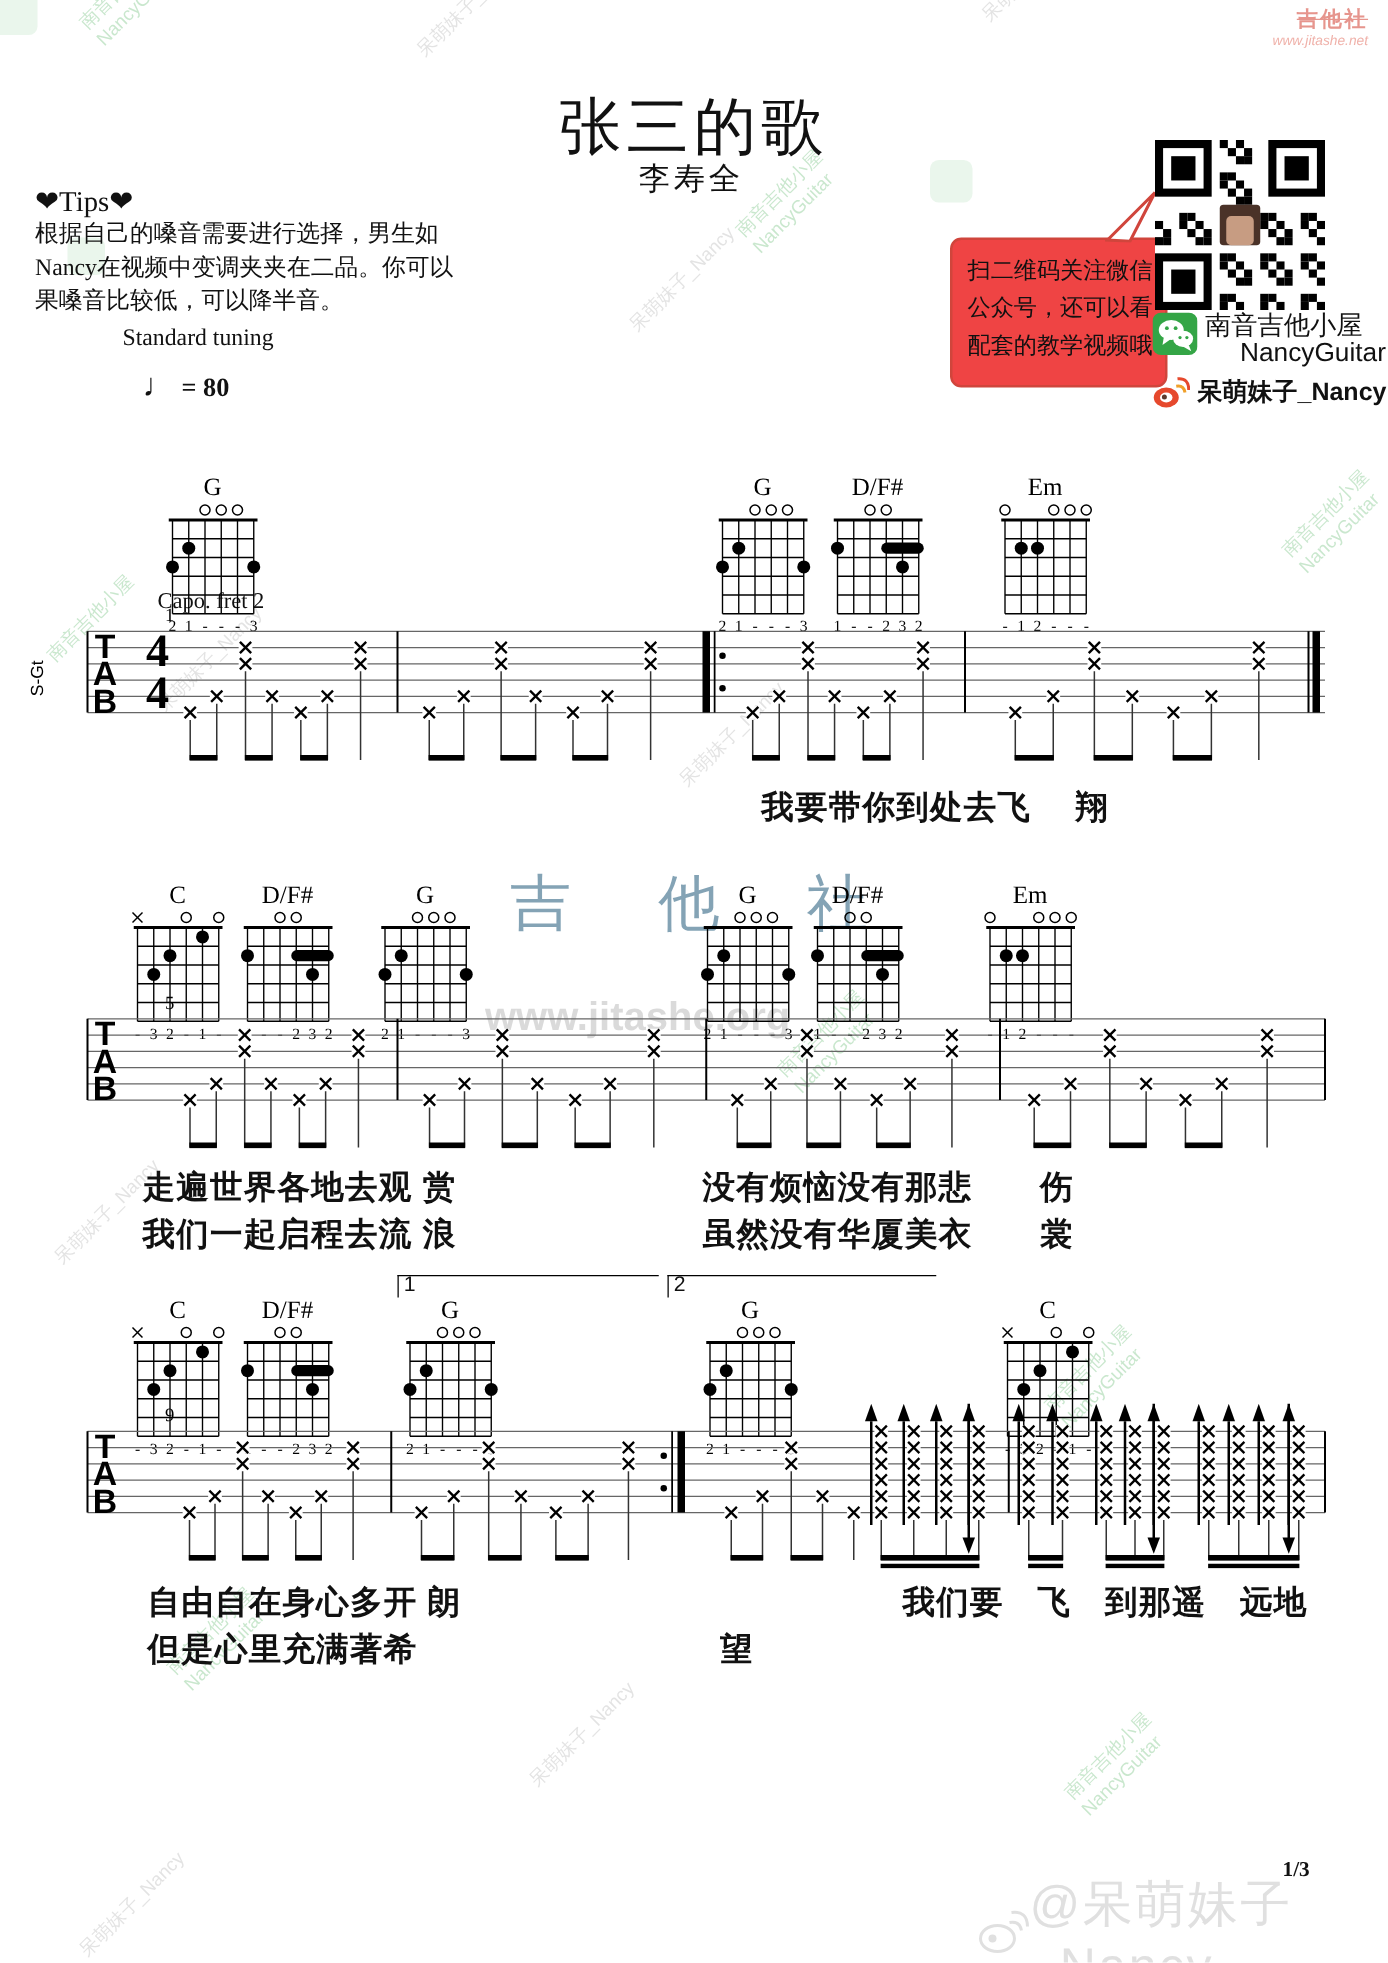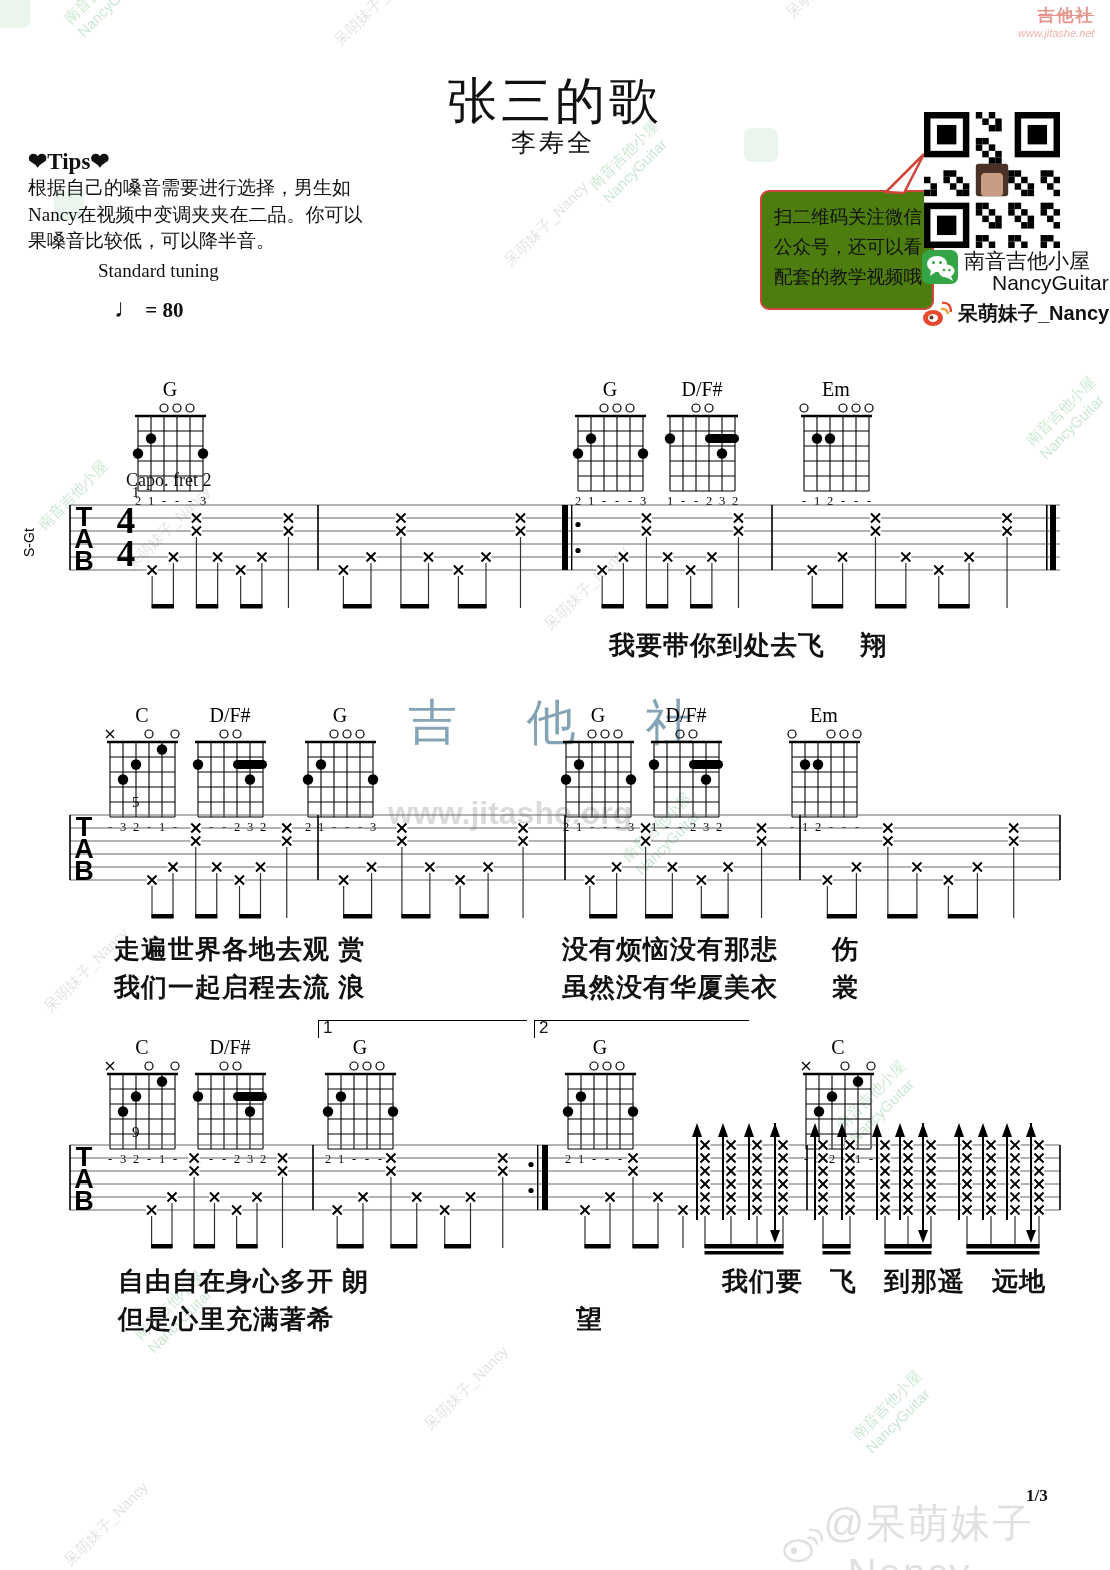--- a/index.html
+++ b/index.html
@@ -8,27 +8,27 @@
   .wm{position:absolute;transform:rotate(-45deg);transform-origin:left top;
       font-family:"Liberation Sans",sans-serif;font-size:15px;line-height:19px;
       pointer-events:none;white-space:nowrap;z-index:0;}
   .wm-sq{position:absolute;border-radius:7px;background:#bfe3c4;opacity:.32;z-index:0;}
   .content{position:absolute;inset:0;z-index:1;}
   .page-title{position:absolute;left:330px;top:68px;width:450px;text-align:center;
       font-size:50px;letter-spacing:4px;}
   .page-artist{position:absolute;left:328px;top:126px;width:450px;text-align:center;
       font-size:25px;letter-spacing:3px;}
   .tips{position:absolute;left:28px;top:148px;width:340px;}
-  .tips-h{font-size:23px;font-weight:bold;}
+  .tips-h{font-size:23px;font-weight:normal;}
   .tips-l{font-size:19px;line-height:26.5px;white-space:nowrap;}
   .tuning{position:absolute;left:98px;top:260px;font-size:19px;}
   .tempo{position:absolute;left:114px;top:294px;font-size:21px;font-weight:bold;}
   .tempo .note{font-size:26px;font-weight:normal;}
   .bubble{position:absolute;left:760px;top:190px;width:150px;height:100px;
-      border:2.5px solid #d0453c;border-radius:9px;padding:10px 8px 6px 12px;background:#4d7c0f;}
+      border:2.5px solid #d0453c;border-radius:9px;padding:10px 8px 6px 12px;background:#ef4444;}
   .bubble-l{font-size:18.5px;line-height:30px;white-space:nowrap;}
   .pointer{position:absolute;left:884px;top:152px;}
   .qr{position:absolute;left:924px;top:112px;}
   .social{position:absolute;left:922px;top:250px;font-family:"Liberation Sans",sans-serif;}
   .wechat-row{display:flex;align-items:flex-start;}
   .wechat-names{margin-left:6px;font-size:21px;line-height:22px;}
   .wechat-id{padding-left:28px;}
   .weibo-row{display:flex;align-items:center;margin-top:6px;}
   .weibo-name{margin-left:6px;font-size:20px;font-weight:bold;}
   .capo{position:absolute;left:126px;top:470px;font-size:18px;}

